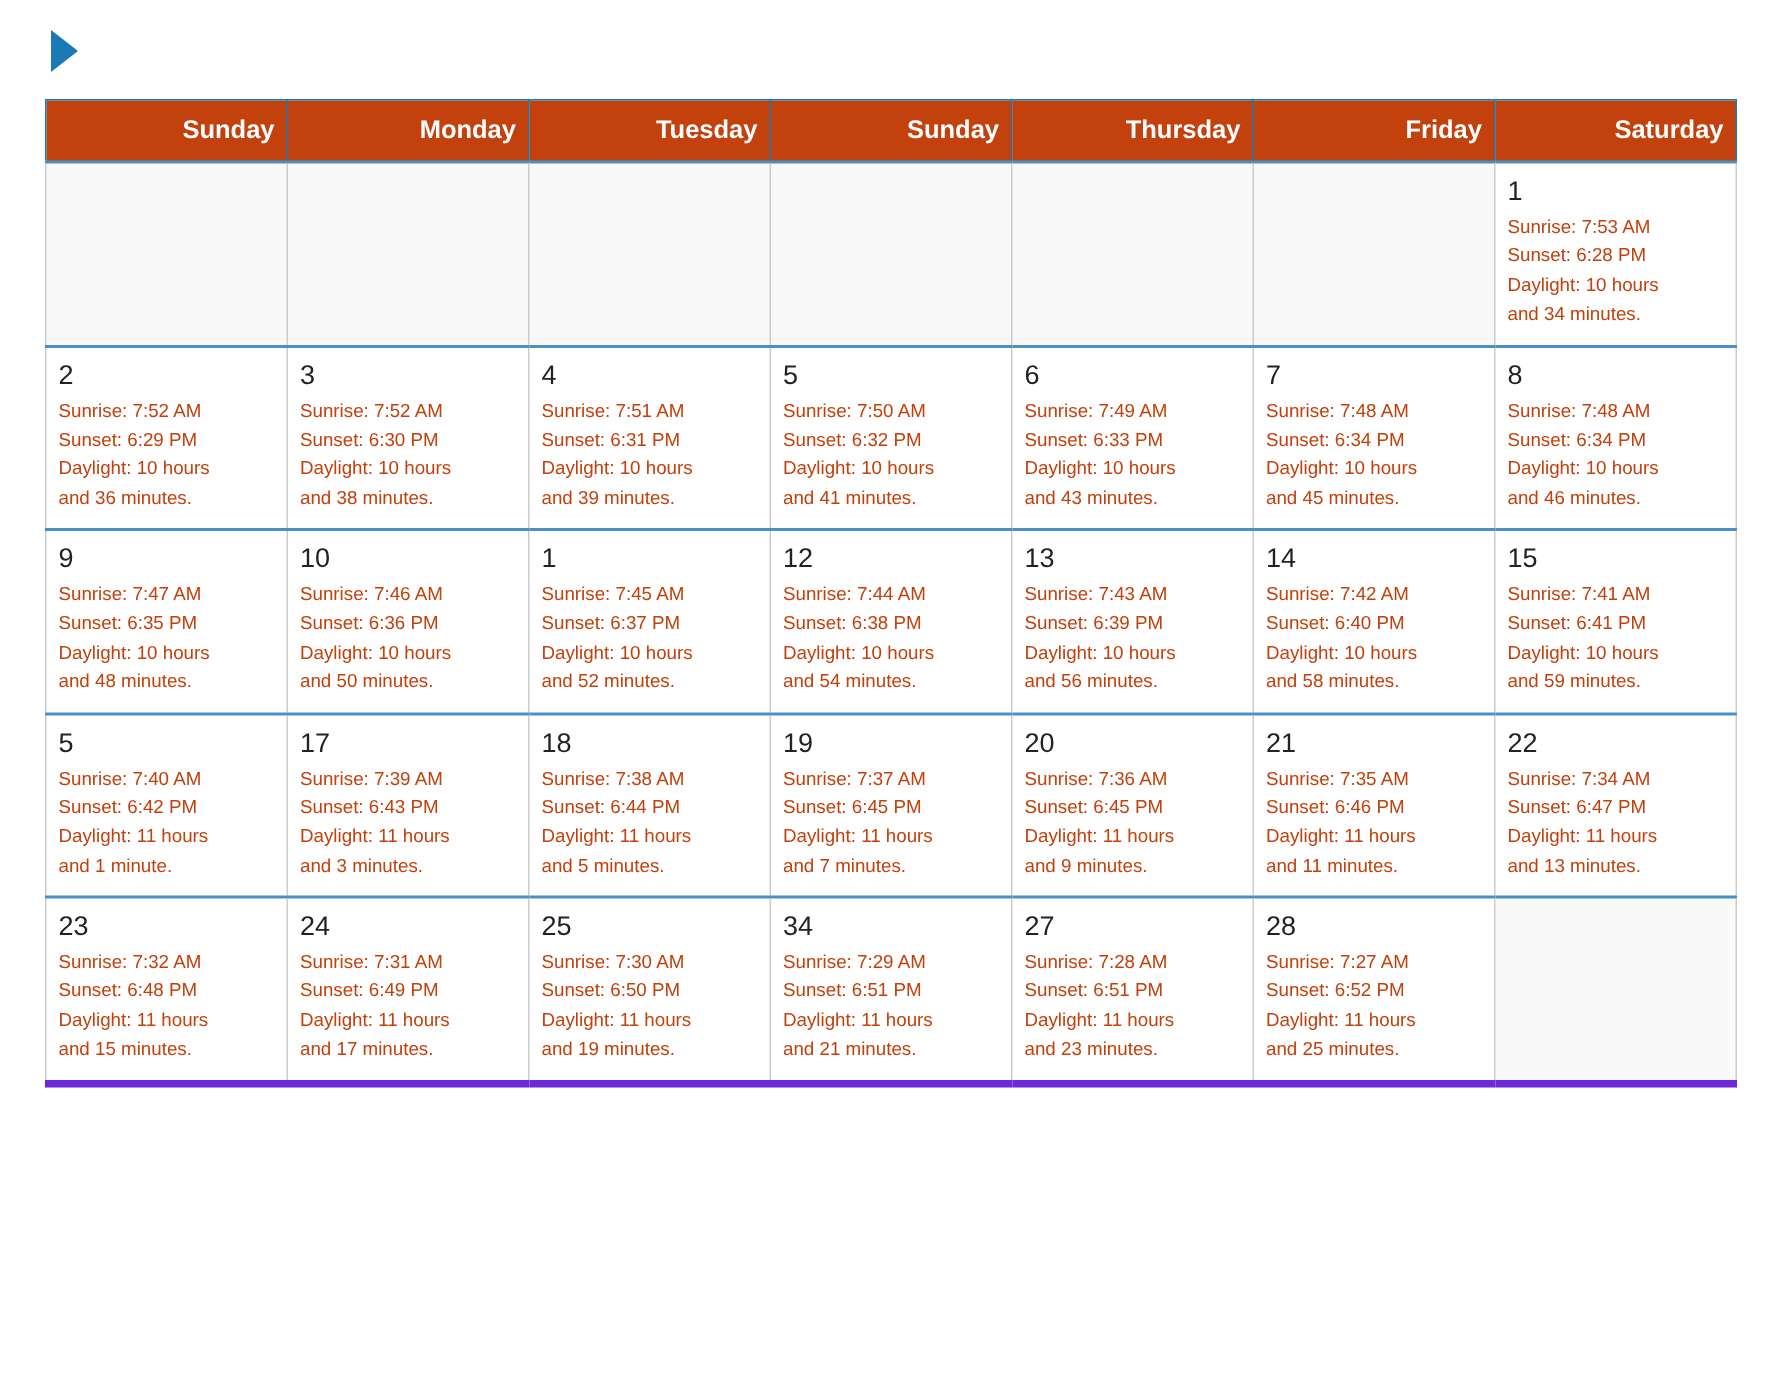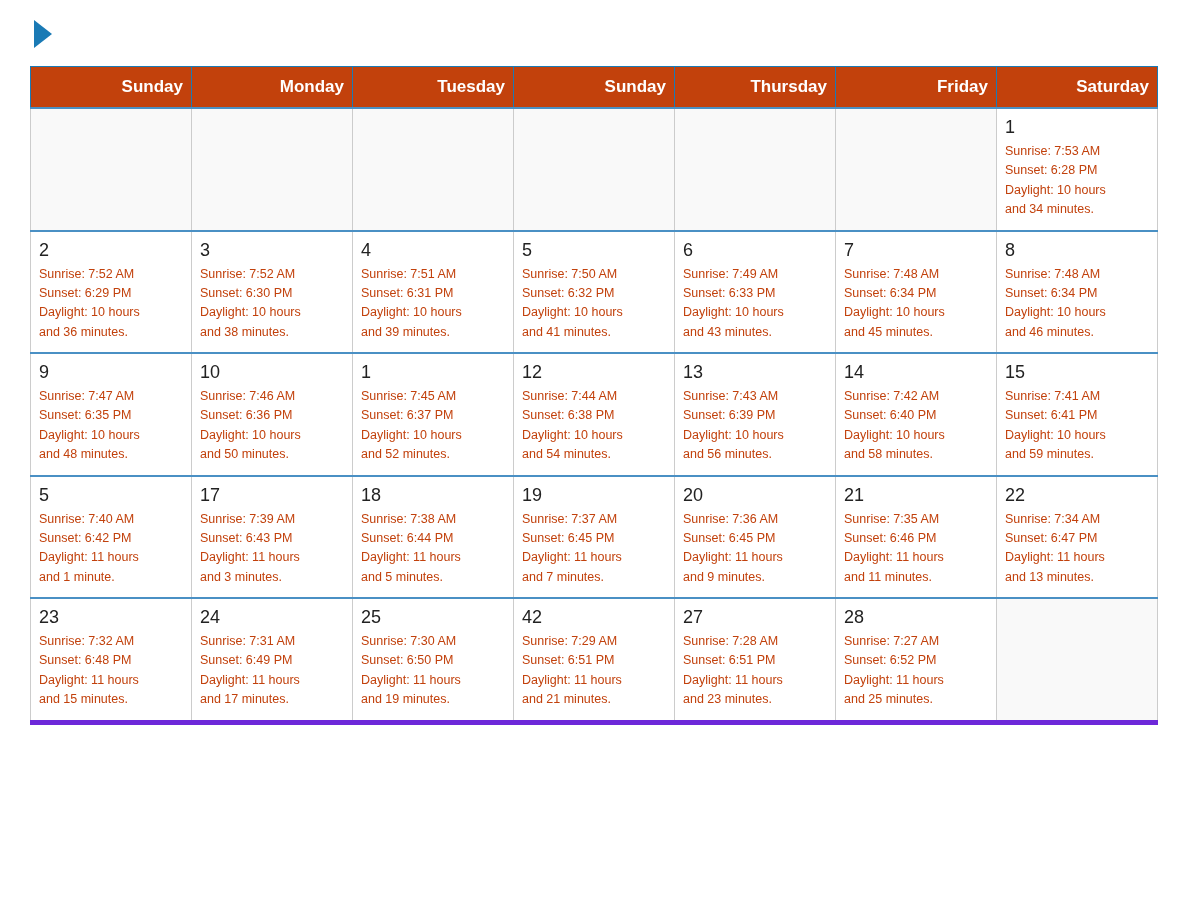--- a/index.html
+++ b/index.html
@@ -232,21 +232,21 @@
         </td>
         <td>
           <span class="day-number">24</span>
           <div class="day-info">Sunrise: 7:31 AM<br>Sunset: 6:49 PM<br>Daylight: 11 hours<br>and 17 minutes.</div>
         </td>
         <td>
           <span class="day-number">25</span>
           <div class="day-info">Sunrise: 7:30 AM<br>Sunset: 6:50 PM<br>Daylight: 11 hours<br>and 19 minutes.</div>
         </td>
         <td>
-          <span class="day-number">42</span>
+          <span class="day-number">34</span>
           <div class="day-info">Sunrise: 7:29 AM<br>Sunset: 6:51 PM<br>Daylight: 11 hours<br>and 21 minutes.</div>
         </td>
         <td>
           <span class="day-number">27</span>
           <div class="day-info">Sunrise: 7:28 AM<br>Sunset: 6:51 PM<br>Daylight: 11 hours<br>and 23 minutes.</div>
         </td>
         <td>
           <span class="day-number">28</span>
           <div class="day-info">Sunrise: 7:27 AM<br>Sunset: 6:52 PM<br>Daylight: 11 hours<br>and 25 minutes.</div>
         </td>

